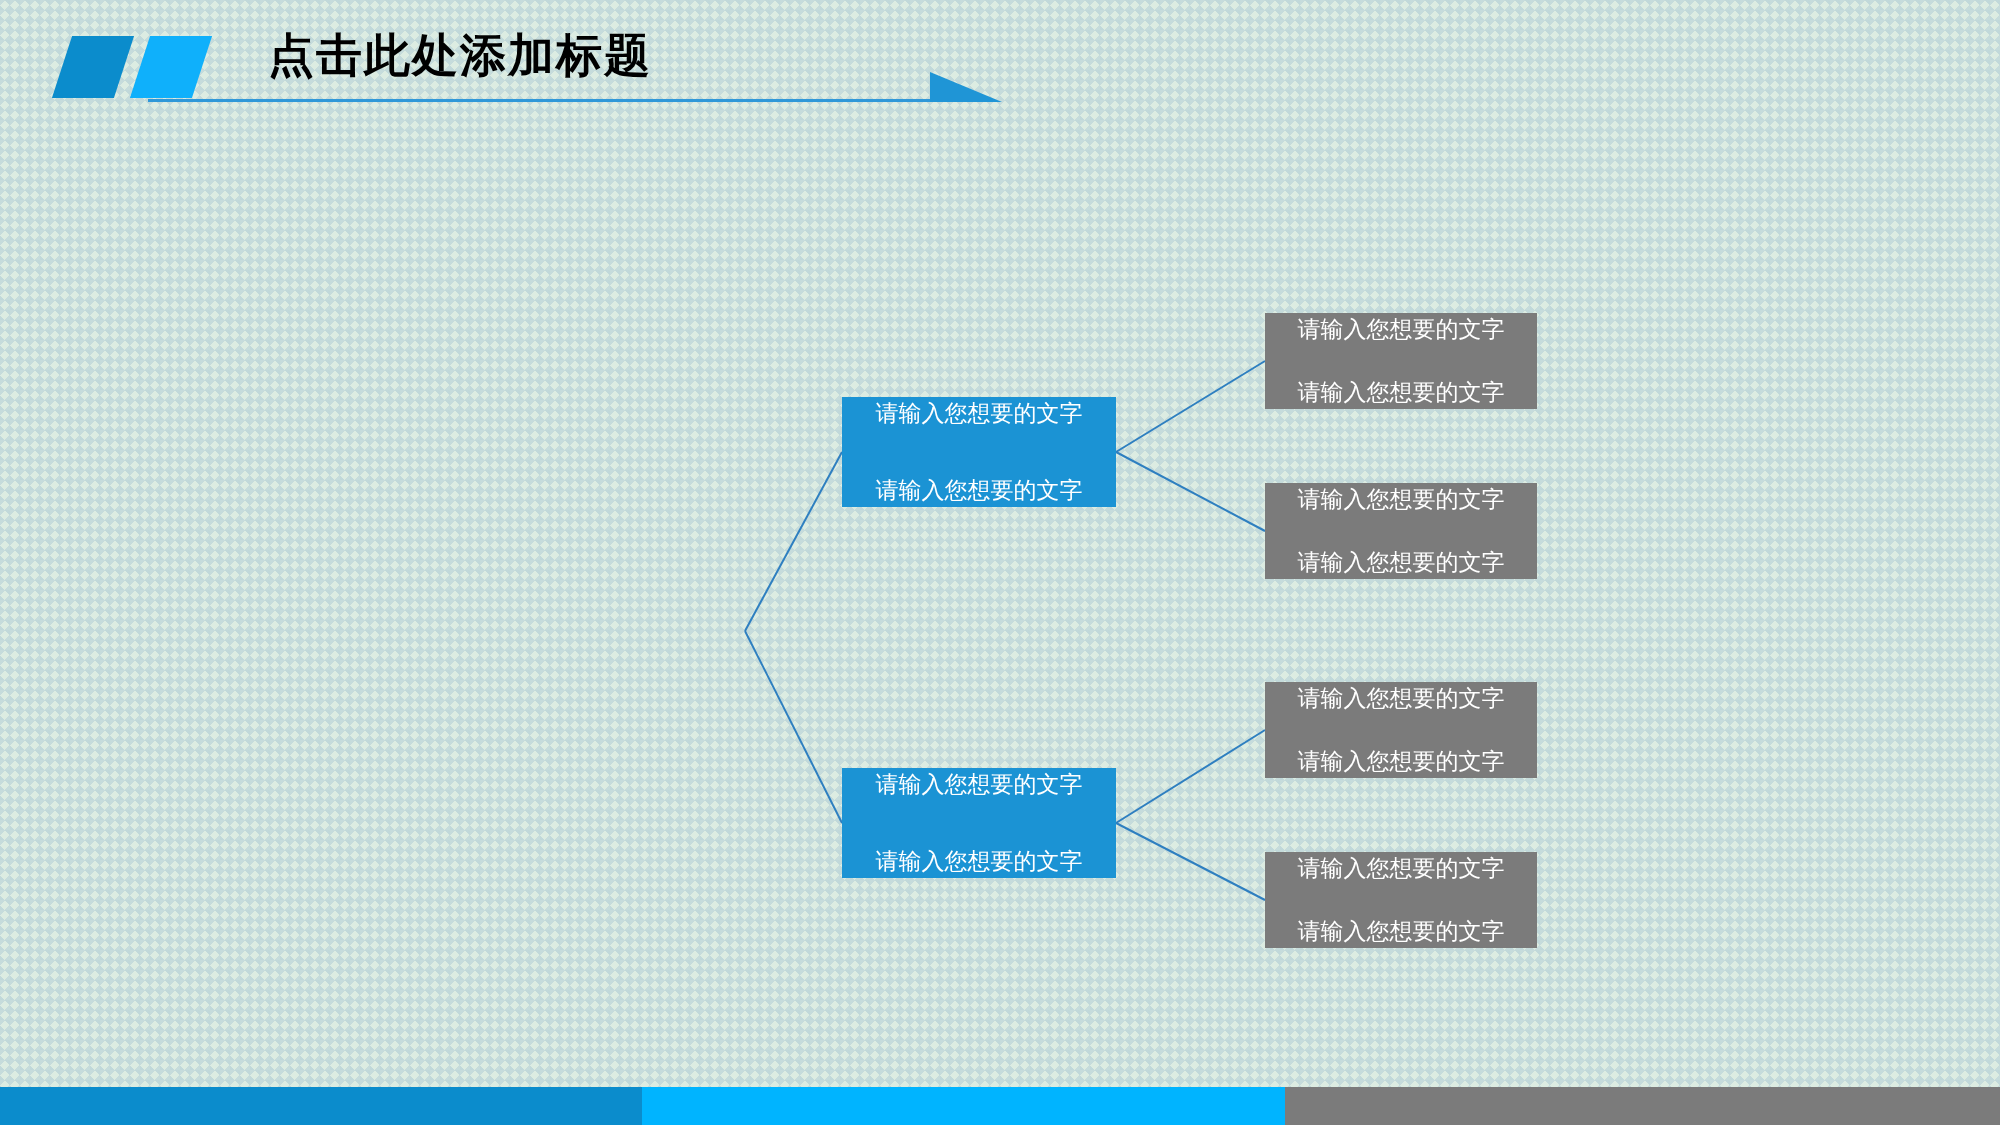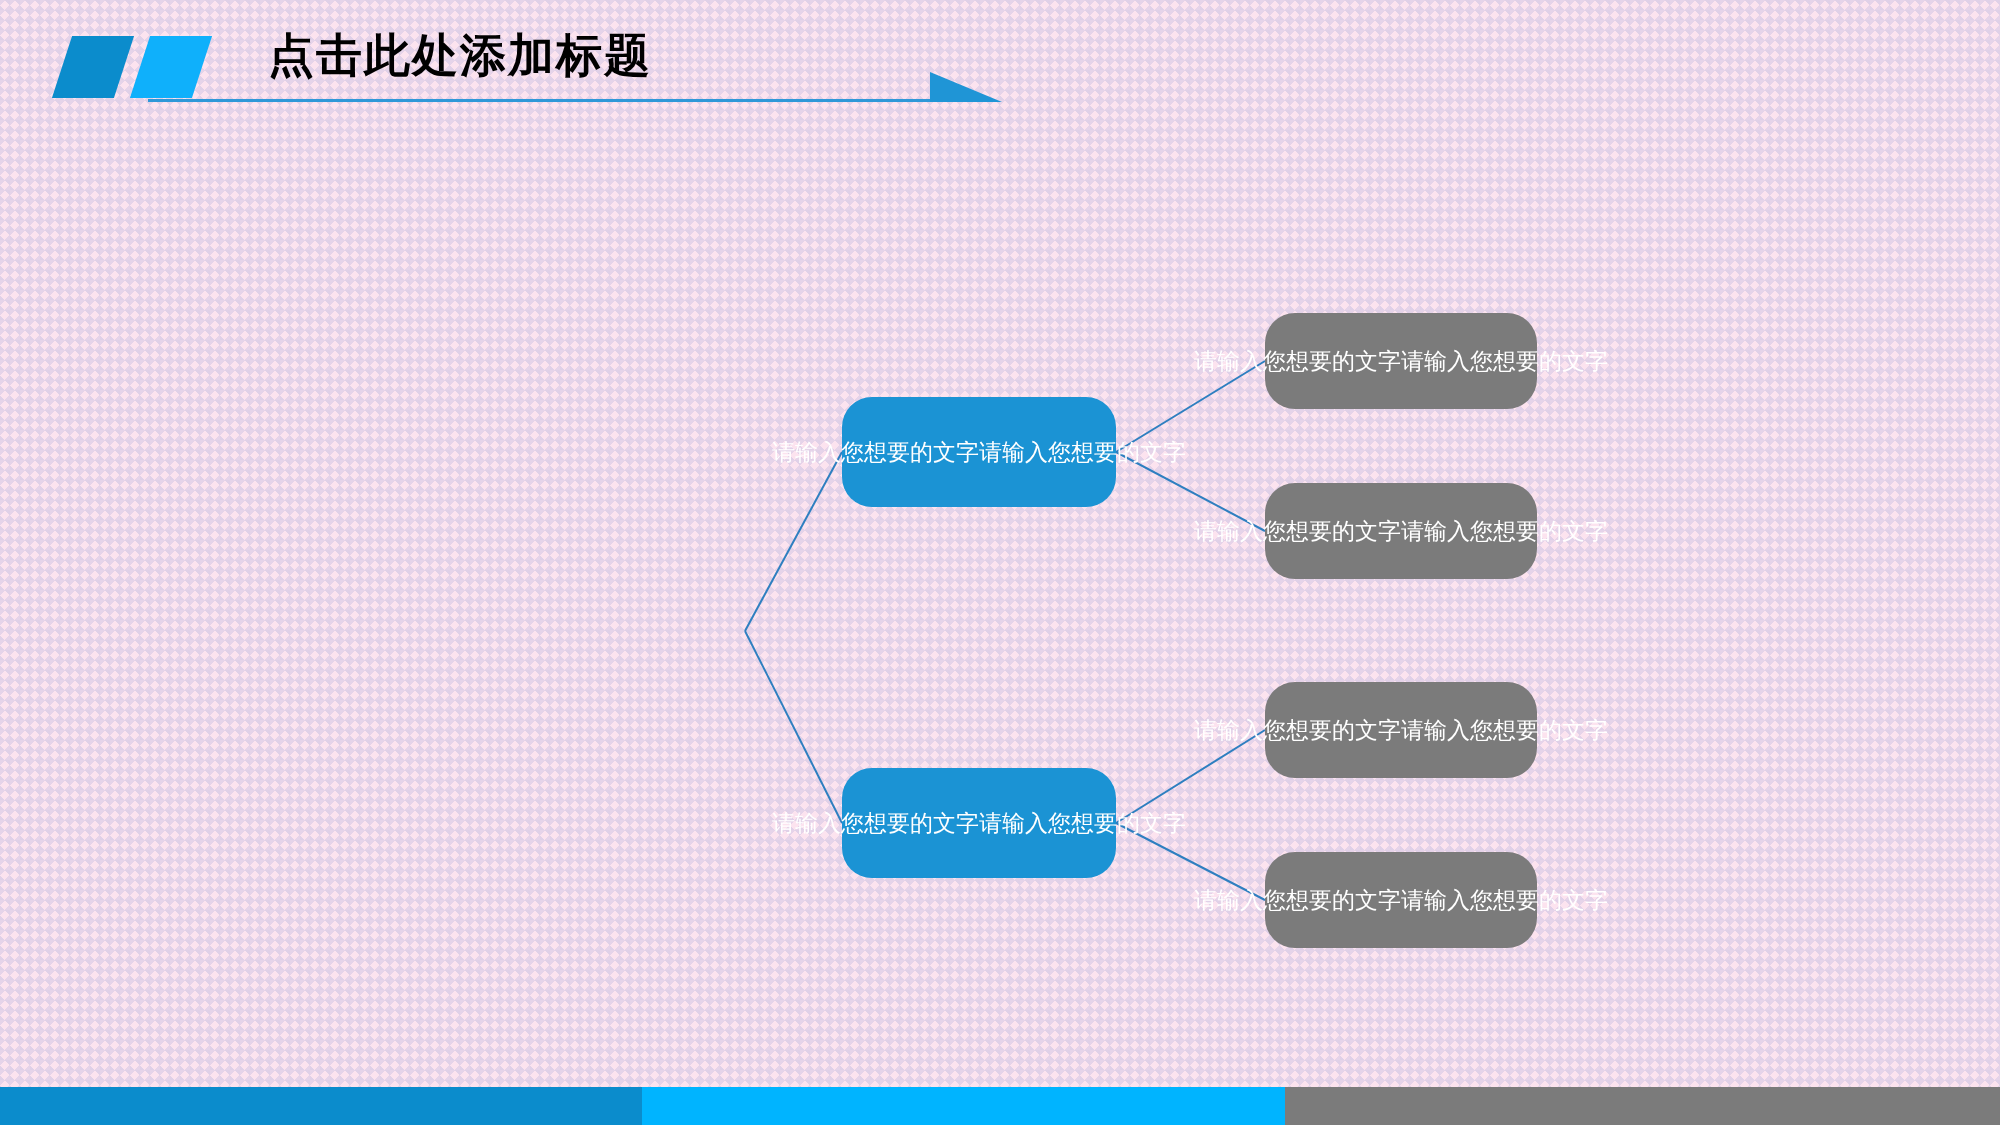--- a/index.html
+++ b/index.html
@@ -5,21 +5,21 @@
   html, body {
     margin: 0;
     padding: 0;
     background: #ffffff;
   }
   #slide {
     position: relative;
     width: 2000px;
     height: 1125px;
     overflow: hidden;
-    background-color: #ec4899;
+    background-color: #15803d;
     font-family: "Liberation Sans", "DejaVu Sans", sans-serif;
   }
   
   #bg-texture {
     position: absolute;
     inset: 0;
     background-color: #ffffff;
     background-image:
       linear-gradient(45deg,  rgba(196,214,238,0.55) 25%, transparent 25%, transparent 75%, rgba(196,214,238,0.55) 75%),
       linear-gradient(-45deg, rgba(196,214,238,0.45) 25%, transparent 25%, transparent 75%, rgba(196,214,238,0.45) 75%);
@@ -66,26 +66,25 @@
     background: #1f95d6;
     clip-path: polygon(0 0, 100% 100%, 0 100%);
   }
   
   #connectors { position: absolute; left: 0; top: 0; width: 2000px; height: 1125px; }
   
   .node {
     position: absolute;
     box-sizing: border-box;
     display: flex;
-    flex-direction: row;
+    flex-direction: column;
     align-items: center;
-    justify-content: center;
+    justify-content: space-between;
     color: #ffffff;
     text-align: center;
-    border-radius: 30px;
   }
   .node .line { white-space: nowrap; }
 
   #node-root {
     left: 377px; top: 549px; width: 368px; height: 164px;
     background: #0d8ed2;
     font-size: 34px;
     font-weight: bold;
     letter-spacing: 3px;
   }

